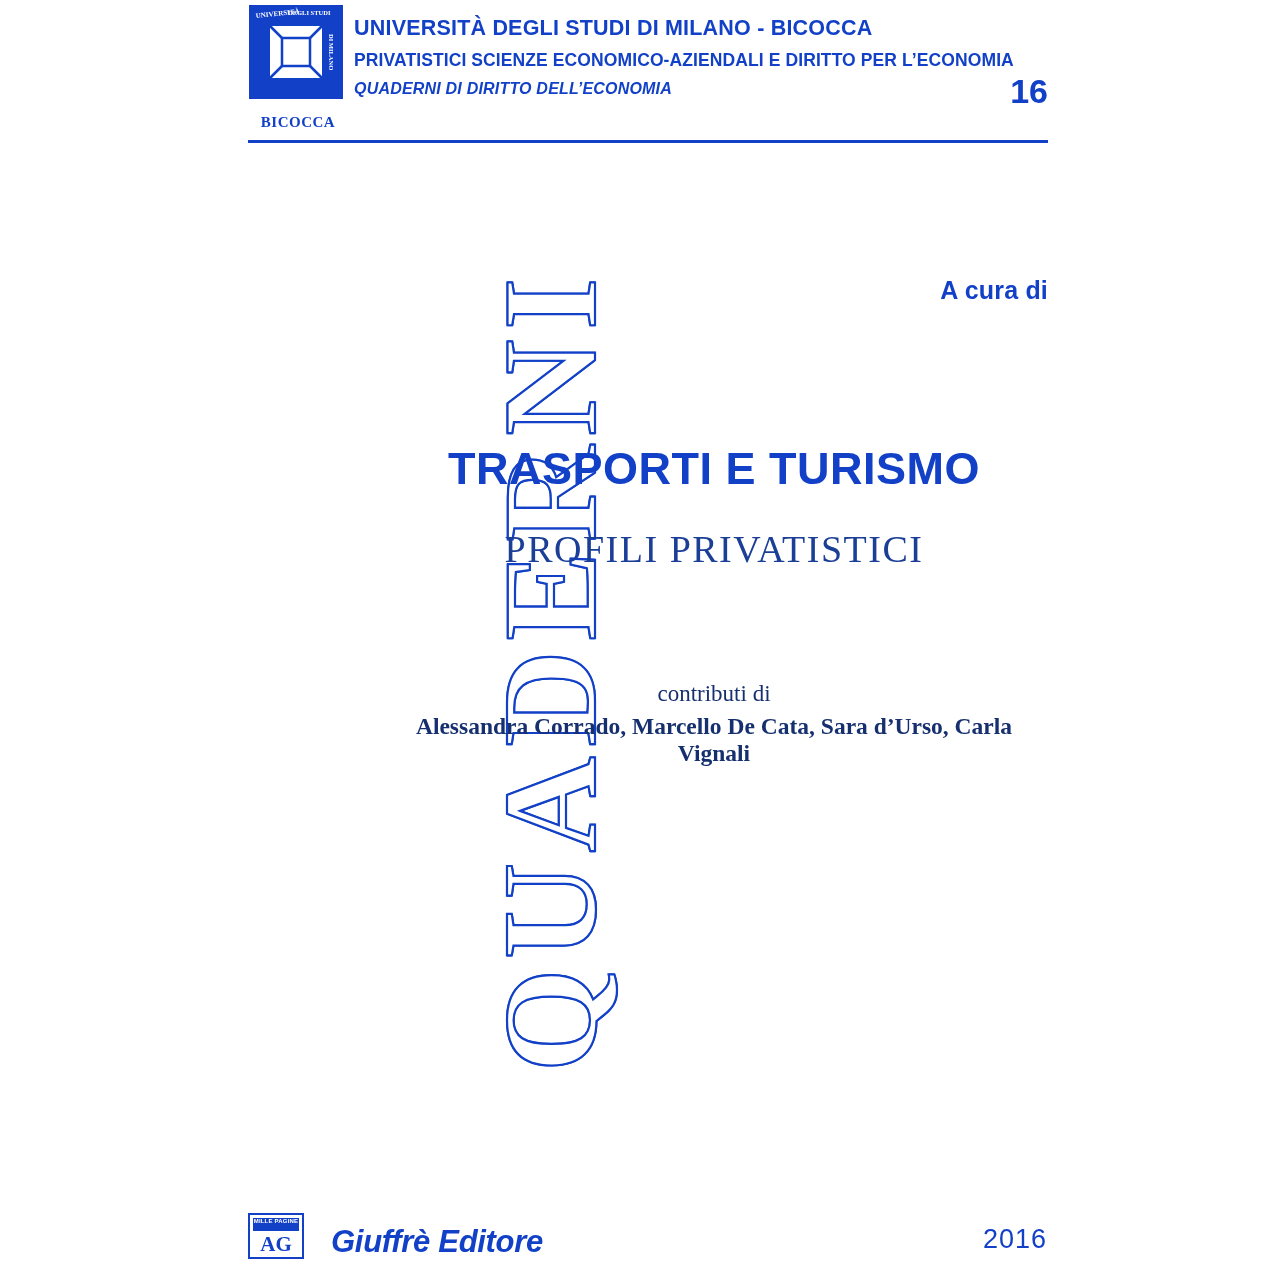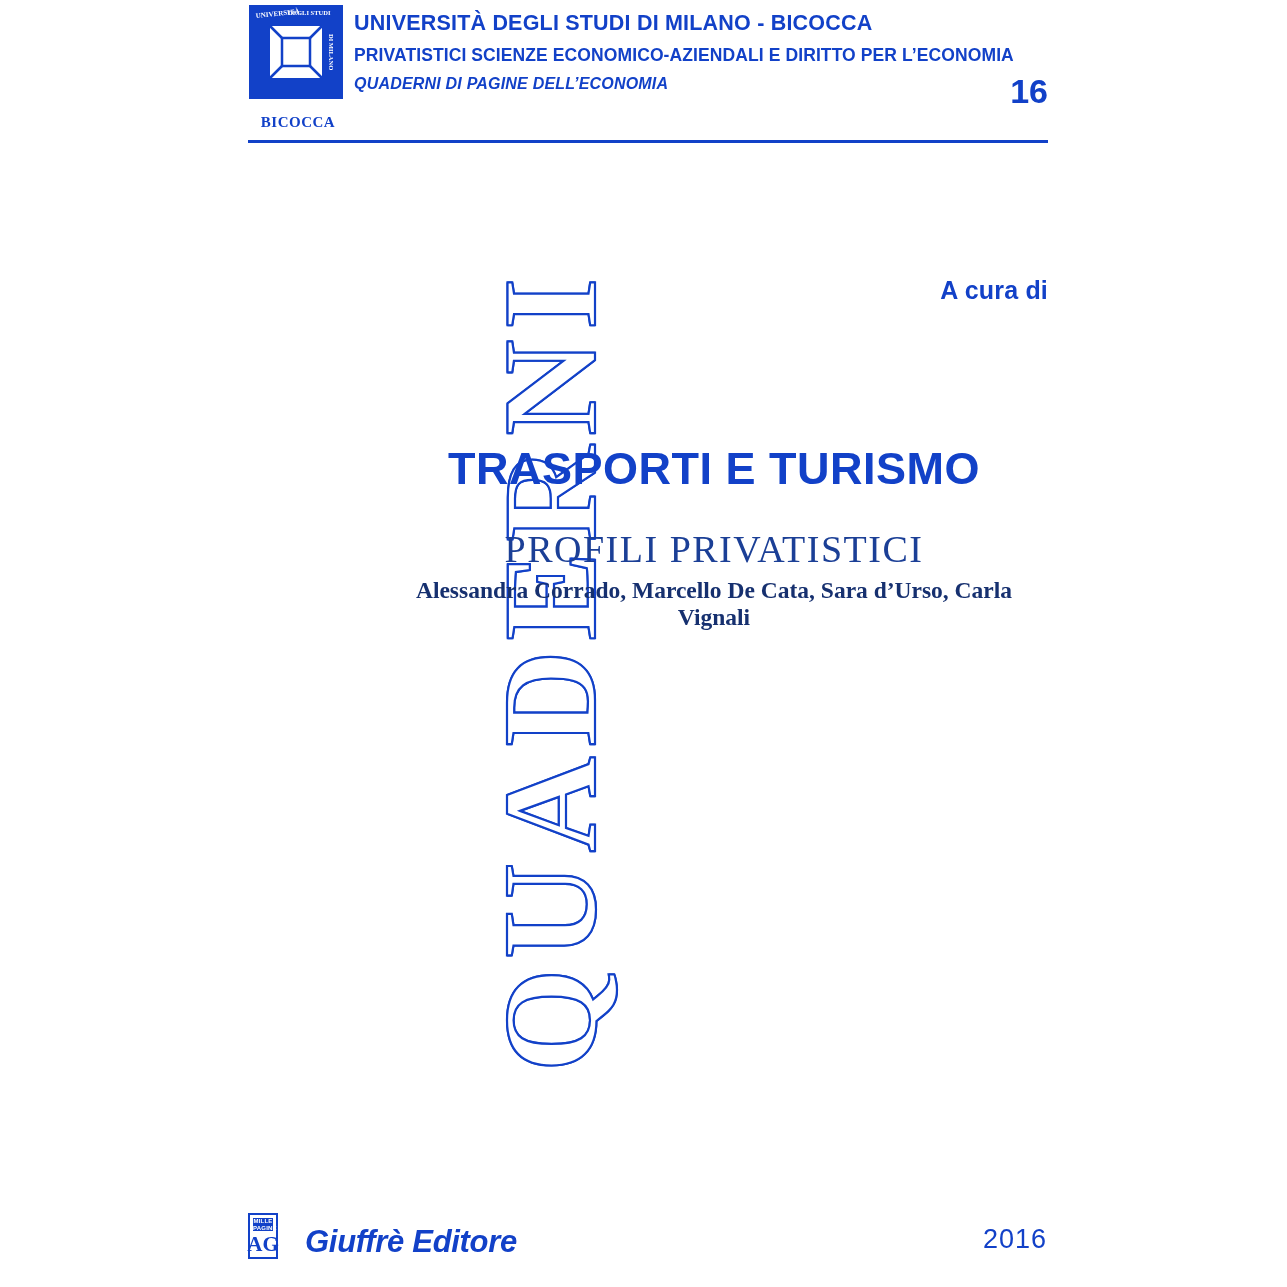--- a/index.html
+++ b/index.html
@@ -40,23 +40,22 @@
     font-family: "Liberation Serif", serif;
     font-weight: bold;
     font-size: 15px;
     letter-spacing: 0.5px;
     color: #1241c8;
     margin-top: 14px;
     text-align: center;
   }
   .header-text {
     flex: 1 1 auto;
-    padding-top: 0;
+    padding-top: 16px;
     padding-left: 6px;
-    margin-top: 11px;
   }
   .hdr-line1 {
     font-size: 21.5px;
     font-weight: bold;
     color: #1241c8;
     letter-spacing: 0.2px;
     white-space: nowrap;
   }
   .hdr-line2 {
     font-size: 17.5px;
@@ -183,21 +182,21 @@
   }
   .publisher {
     position: absolute;
     left: 0;
     bottom: 0;
     display: flex;
     align-items: flex-end;
     gap: 10px;
   }
   .pub-logo {
-    width: 30px;
+    width: 56px;
     height: 46px;
     border: 2px solid #1241c8;
     position: relative;
     display: flex;
     flex-direction: column;
     align-items: center;
     justify-content: flex-end;
     box-sizing: border-box;
   }
   .pub-logo-top {
@@ -260,38 +259,39 @@
           <text x="40" y="11" fill="#ffffff" font-size="6.5" font-family="Liberation Serif, serif" font-weight="bold">DEGLI STUDI</text>
           <text x="81" y="30" fill="#ffffff" font-size="6.5" font-family="Liberation Serif, serif" font-weight="bold" transform="rotate(90 81 30)">DI MILANO</text>
         </svg>
       </div>
       <div class="logo-bicocca">BICOCCA</div>
     </div>
 
     <div class="header-text">
       <div class="hdr-line1">UNIVERSITÀ DEGLI STUDI DI MILANO - BICOCCA</div>
       <div class="hdr-line2">PRIVATISTICI SCIENZE ECONOMICO-AZIENDALI E DIRITTO PER L’ECONOMIA</div>
-      <div class="hdr-line3">QUADERNI DI PAGINE DELL’ECONOMIA</div>
+      <div class="hdr-line3">QUADERNI DI DIRITTO DELL’ECONOMIA</div>
       <div class="issue-number">16</div>
     </div>
   </div>
   <div class="header-rule"></div>
 
   <div class="quaderni-vertical">
     <span>QUADERNI</span>
   </div>
 
   <div class="content">
     <div class="editor-block">
       <div class="editor-label">A cura di</div>
     </div>
 
     <div class="title">TRASPORTI E TURISMO</div>
     <div class="subtitle">PROFILI PRIVATISTICI</div>
 
+    <div class="contrib-label">contributi di</div>
     <div class="contrib-names">Alessandra Corrado, Marcello De Cata, Sara d’Urso, Carla Vignali</div>
   </div>
 
   <div class="footer">
     <div class="publisher">
       <div class="pub-logo">
         <div class="pub-logo-top">MILLE PAGINE</div>
         <div class="pub-logo-ag">AG</div>
       </div>
       <div class="pub-name">Giuffrè Editore</div>

